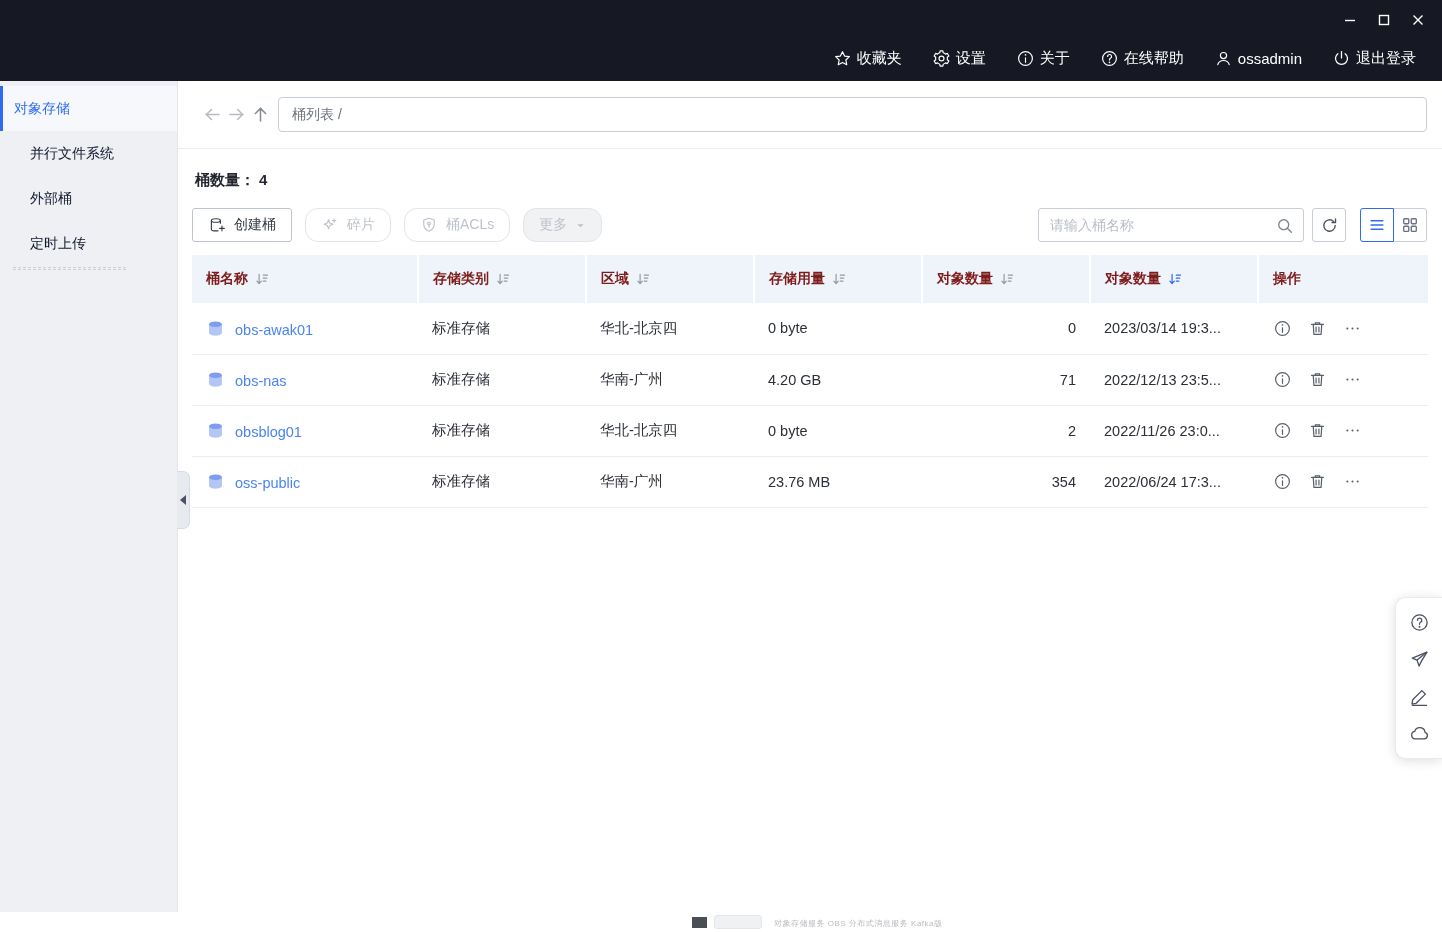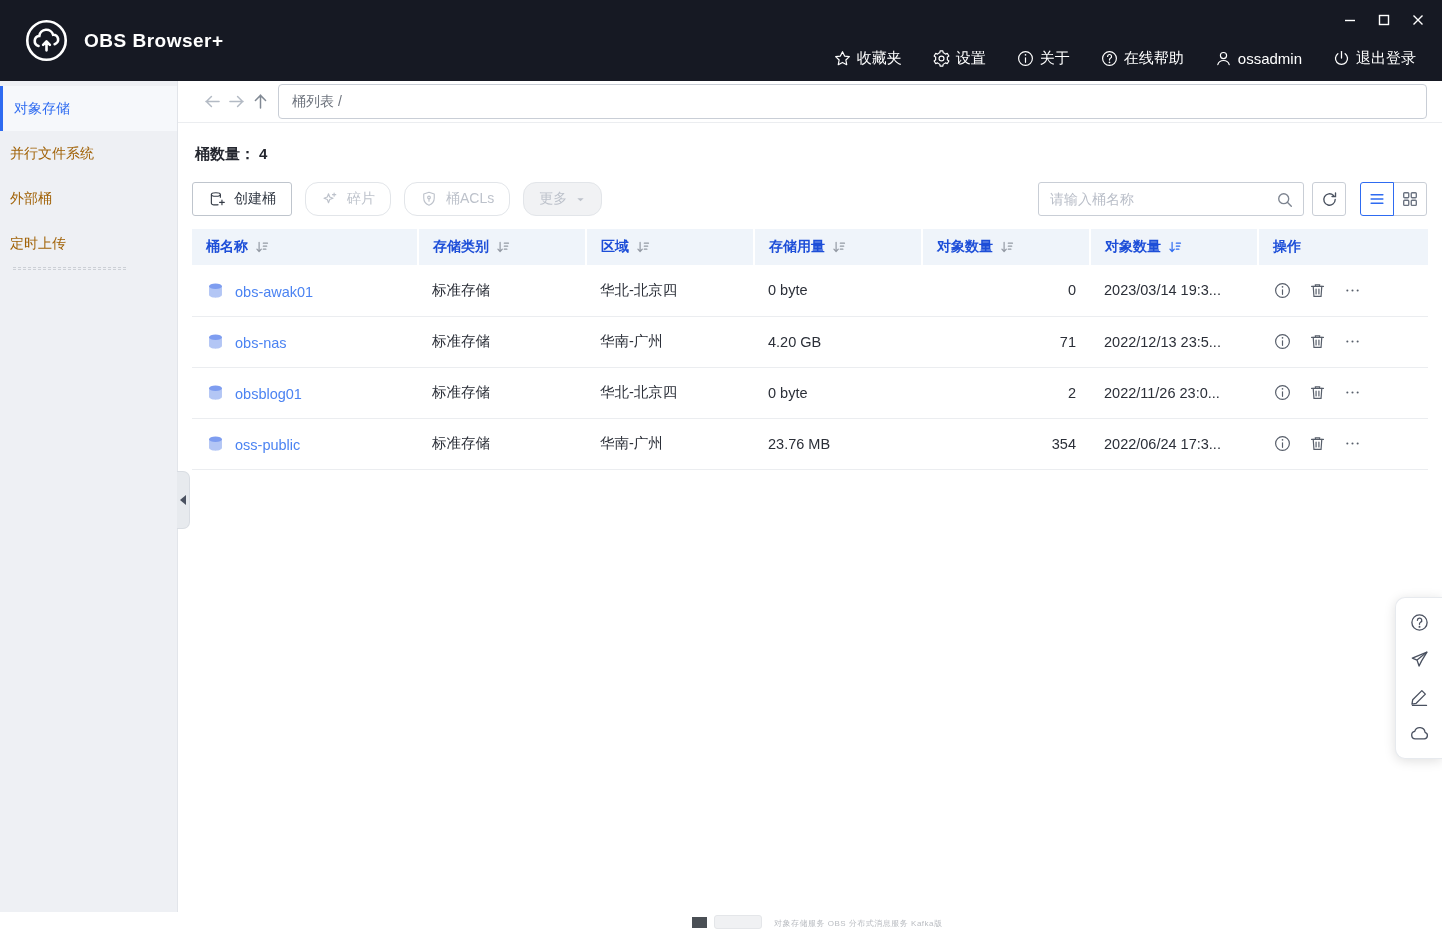--- a/index.html
+++ b/index.html
@@ -21,31 +21,31 @@
   .win-btn svg { width:14px; height:14px; }
   .topmenu { position:absolute; right:26px; bottom:13px; display:flex; align-items:center; gap:30px; }
   .topmenu-item { display:flex; align-items:center; gap:5px; font-size:15px; color:#fff; cursor:pointer; white-space:nowrap; }
   .topmenu-item svg { width:19px; height:19px; display:block; }
 
   
   .body-row { display:flex; height:831px; }
 
   
   .sidebar { position:relative; width:178px; background:#eef0f4; border-right:1px solid #e2e5ea; padding-top:5px; flex:none; }
-  .side-item { height:45px; display:flex; align-items:center; padding-left:10px; font-size:14px; color:#a16207; cursor:pointer; }
+  .side-item { height:45px; display:flex; align-items:center; padding-left:30px; font-size:14px; color:#0f172a; cursor:pointer; }
   .side-item.active { background:#f6f8fb; color:#2e6bf1; border-left:3px solid #2e6bf1; padding-left:11px; }
   .side-sep { border-bottom:1px dashed #ccd0d6; margin:1px 51px 1px 13px; }
   .collapse-handle { position:absolute; right:-13px; top:390px; width:13px; height:58px;
     background:#e7eaee; border:1px solid #d9dde3; border-left:none; border-radius:0 7px 7px 0;
     display:flex; align-items:center; justify-content:center; cursor:pointer; z-index:6; }
   .collapse-arrow { width:0; height:0; border-top:5px solid transparent; border-bottom:5px solid transparent; border-right:6px solid #4a5160; }
 
   
   .main { flex:1; display:flex; flex-direction:column; background:#fff; min-width:0; }
-  .nav-row { height:42px; flex:none; display:flex; align-items:center; padding:0 15px 0 22px; border-bottom:1px solid #ebedf0; }
+  .nav-row { height:68px; flex:none; display:flex; align-items:center; padding:0 15px 0 22px; border-bottom:1px solid #ebedf0; }
   .nav-arrow { width:24px; height:24px; flex:none; display:flex; align-items:center; justify-content:center; cursor:pointer; background:none; border:none; }
   .nav-arrow svg { width:21px; height:21px; }
   .nav-arrow.dim { color:#b3bac4; }
   .nav-arrow.dark { color:#818994; }
   .path-bar { flex:1; height:35px; border:1px solid #c9ced6; border-radius:4px;
     display:flex; align-items:center; padding:0 13px; color:#6d737d; font-size:14px; cursor:text; margin-left:6px; }
 
   .content { flex:1; padding:16px 15px 0 14px; }
   .count-row { font-weight:bold; font-size:15px; color:#24272f; margin:6px 0 18px 3px; }
   .count-row .count-num { margin-left:4px; }
@@ -70,22 +70,22 @@
   .refresh-btn { margin-left:8px; }
   .view-toggle { display:flex; margin-left:14px; }
   .view-btn { width:34px; height:34px; border:1px solid #c9ced6; background:#fff;
     display:flex; align-items:center; justify-content:center; cursor:pointer; }
   .view-btn svg { width:18px; height:18px; }
   .view-btn.list { border-radius:3px 0 0 3px; border-color:#2e6bf1; color:#2e6bf1; z-index:1; }
   .view-btn.grid { border-radius:0 3px 3px 0; margin-left:-1px; color:#6a7280; }
 
   
   table.bucket-table { width:100%; border-collapse:collapse; table-layout:fixed; }
-  .bucket-table th { background:#eff4fa; height:36px; text-align:left; font-size:14px; font-weight:bold;
-    color:#1d4ed8; padding:0 14px; border-right:2px solid #fff; cursor:pointer; white-space:nowrap; }
+  .bucket-table th { background:#eff4fa; height:48px; text-align:left; font-size:14px; font-weight:bold;
+    color:#7f1d1d; padding:0 14px; border-right:2px solid #fff; cursor:pointer; white-space:nowrap; }
   .bucket-table th:last-child { border-right:none; cursor:default; }
   .th-inner { display:flex; align-items:center; gap:7px; }
   .sort-ic { width:14px; height:14px; color:#949aa4; flex:none; }
   .sort-ic.active { color:#2e6bf1; }
   .bucket-table td { height:51px; border-bottom:1px solid #ebedf0; padding:0 14px;
     font-size:14.5px; color:#2b2f38; white-space:nowrap; overflow:hidden; }
   .name-cell { display:flex; align-items:flex-end; gap:10px; }
   .name-cell svg { width:19px; height:19px; flex:none; }
   .bucket-link { color:#4b83f2; cursor:pointer; }
   td.num { text-align:right; }
@@ -254,28 +254,20 @@
       </symbol>
 <symbol id="i-caret" viewBox="0 0 12 12">
         <path d="M2.5 4.5L6 8l3.5-3.5z" fill="currentColor"></path>
       </symbol>
 </defs>
 </svg>
 
 <div class="app">
 
   <header class="topbar">
-    <div class="brand">
-      <span class="logo">
-          <svg viewBox="0 0 48 48">
-            <use href="#i-logo"></use>
-          </svg>
-        </span>
-      <span class="brand-text">OBS Browser+</span>
-    </div>
 
     <div class="win-controls">
       <span class="win-btn">
           <svg>
             <use href="#i-min"></use>
           </svg>
         </span>
       <span class="win-btn">
           <svg>
             <use href="#i-max"></use>

